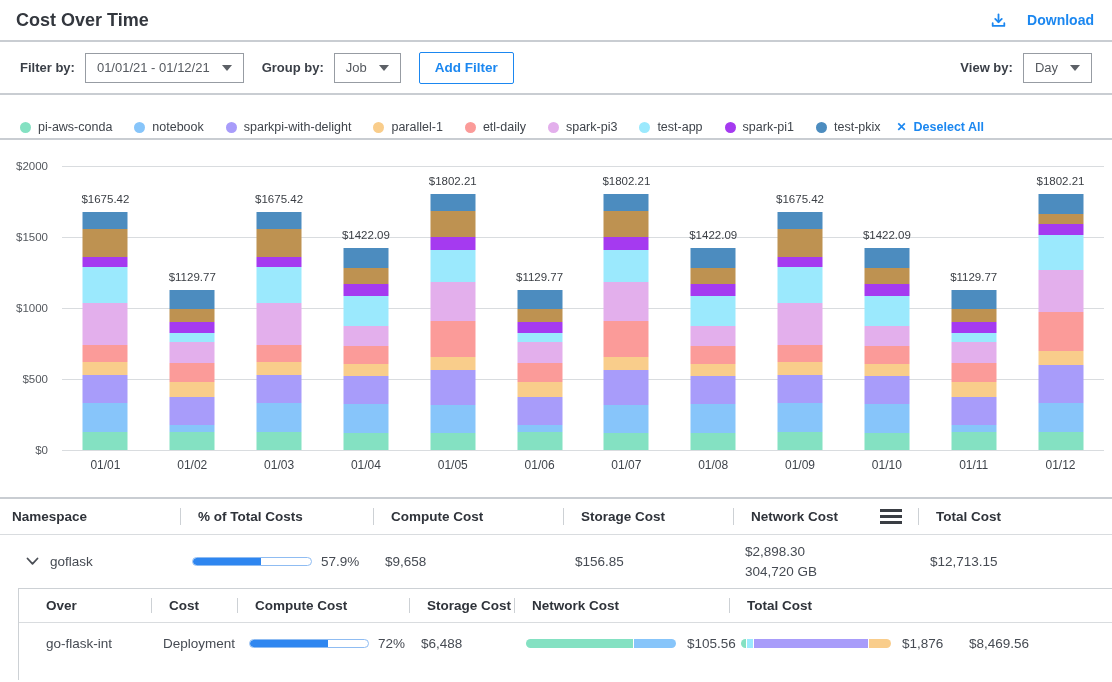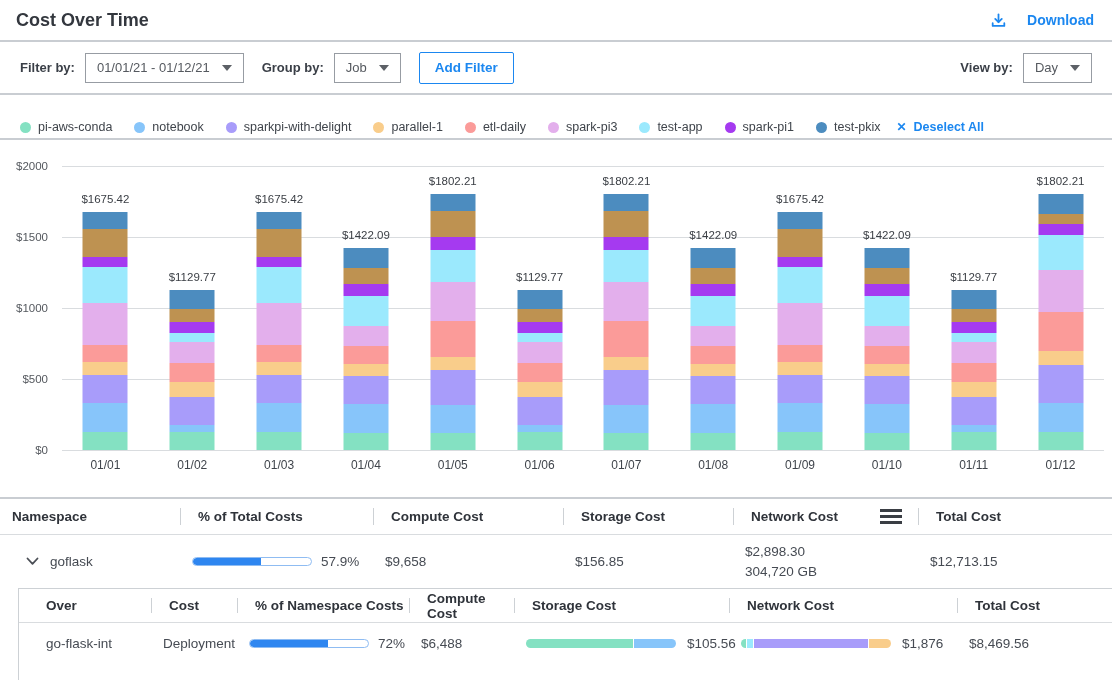--- a/index.html
+++ b/index.html
@@ -419,21 +419,20 @@
     <div>$2,898.30</div>
     <div>304,720 GB</div>
   </div>
   <div class="cell">$12,713.15</div>
 </div>
 
 <div class="nested">
   <div class="wl-header">
     <div class="cell pad-first">Over</div>
     <div class="cell">Cost</div>
-    <div class="cell">% of Namespace Costs</div>
     <div class="cell">Compute Cost</div>
     <div class="cell">Storage Cost</div>
     <div class="cell">Network Cost</div>
     <div class="cell">Total Cost</div>
   </div>
 
   <div class="wl-row">
     <div class="cell pad-first">go-flask-int</div>
     <div class="cell">Deployment</div>
     <div class="cell pct-cell" style="align-items:flex-start">

